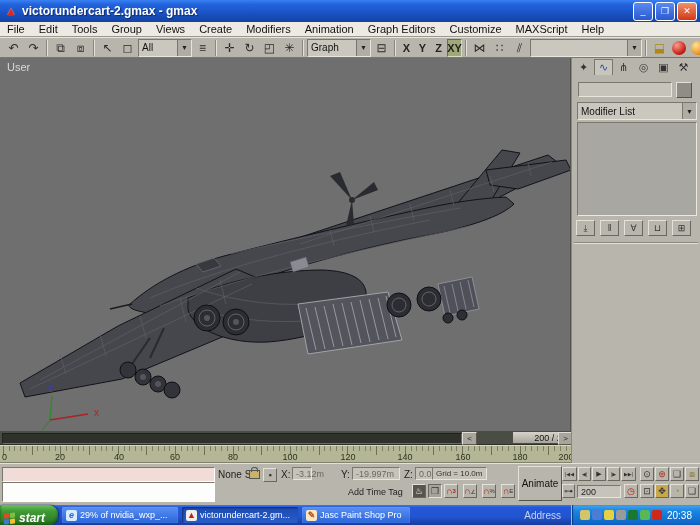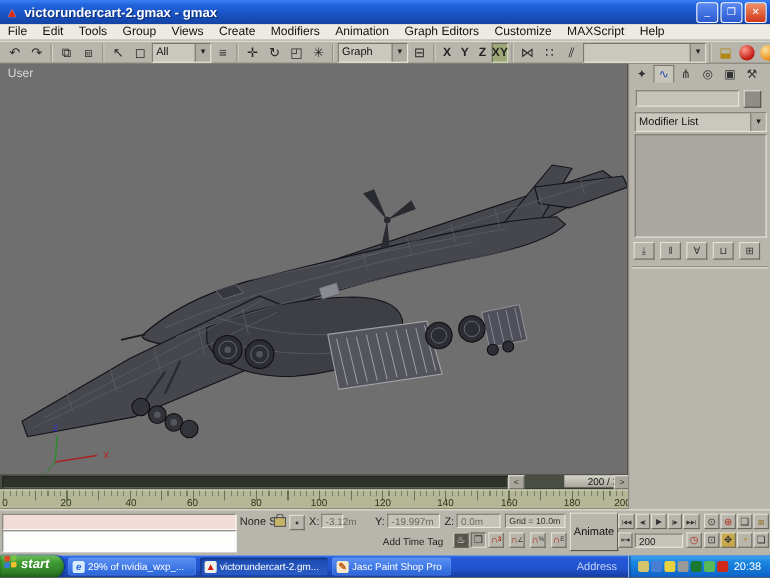--- a/index.html
+++ b/index.html
@@ -118,21 +118,21 @@
   .padlock{position:absolute;left:249px;top:6px;width:9px;height:7px;background:#c8b468;
     border:1px solid #555;}
   .padlock:before{content:"";position:absolute;left:1px;top:-4px;width:5px;height:4px;
     border:1px solid #555;border-bottom:none;border-radius:3px 3px 0 0;}
   
   .taskbar{position:absolute;left:0;top:505px;width:700px;height:20px;
     background:linear-gradient(180deg,#3a7af0 0%,#2458d8 12%,#2254d0 60%,#163c9e 100%);
     display:flex;align-items:center;}
   .startbtn{width:58px;height:20px;border-radius:0 9px 9px 0;
     background:linear-gradient(180deg,#6ec05e 0%,#3f9c34 30%,#2e7c26 85%);
-    display:flex;align-items:flex-start;color:#fff;font-weight:bold;font-style:italic;
+    display:flex;align-items:flex-end;color:#fff;font-weight:bold;font-style:italic;
     font-size:12px;padding-left:4px;box-sizing:border-box;gap:3px;
     box-shadow:inset 0 -2px 3px #1e5c18, 1px 0 2px #0a2a6a;}
   .winflag{width:12px;height:12px;display:grid;grid-template-columns:5px 5px;
     grid-template-rows:5px 5px;gap:1px;transform:skewY(-6deg);}
   .winflag span{border-radius:1px;}
   .task{height:16px;border-radius:2px;margin-left:4px;display:flex;align-items:center;
     gap:3px;padding:0 4px;font-size:9px;color:#fff;white-space:nowrap;overflow:hidden;
     background:linear-gradient(180deg,#5a90f4,#2a64d8);box-shadow:inset 0 0 1px #9ab8f8;flex:none;}
   .task.active{background:linear-gradient(180deg,#1c4cb0,#2a5cc8);box-shadow:inset 1px 1px 2px #0e2c70;}
   .task .ticon{width:11px;height:11px;border-radius:2px;display:flex;align-items:center;
@@ -385,21 +385,21 @@
     <span class="sb-label" style="left:218px;top:5px">None S</span>
     <span class="padlock"></span>
     <span class="mini" style="left:263px;top:4px">▪</span>
 
     <span class="sb-label" style="left:281px;top:5px">X:</span>
     <span class="sb-field" style="left:292px;top:3px;width:20px">-3.12m</span>
     <span class="sb-label" style="left:341px;top:5px">Y:</span>
     <span class="sb-field" style="left:352px;top:3px;width:48px">-19.997m</span>
     <span class="sb-label" style="left:404px;top:5px">Z:</span>
     <span class="sb-field" style="left:415px;top:3px;width:40px">0.0m</span>
-    <span class="sb-field" style="left:459px;top:3px;width:55px;font-size:8px;color:#33312a">Grid = 10.0m</span>
+    <span class="sb-field" style="left:432px;top:3px;width:55px;font-size:8px;color:#33312a">Grid = 10.0m</span>
 
     <span class="sb-label" style="left:348px;top:23px;font-size:9px">Add Time Tag</span>
 
     <span class="mini dark" style="left:412px;top:20px">♨</span>
     <span class="mini pressed" style="left:428px;top:20px">❒</span>
     <span class="mini" style="left:444px;top:20px">
         <span class="magnet">∩</span>
         <sup class="magnet" style="position:static;font-size:6px">3</sup>
       </span>
     <span class="mini" style="left:463px;top:20px">

